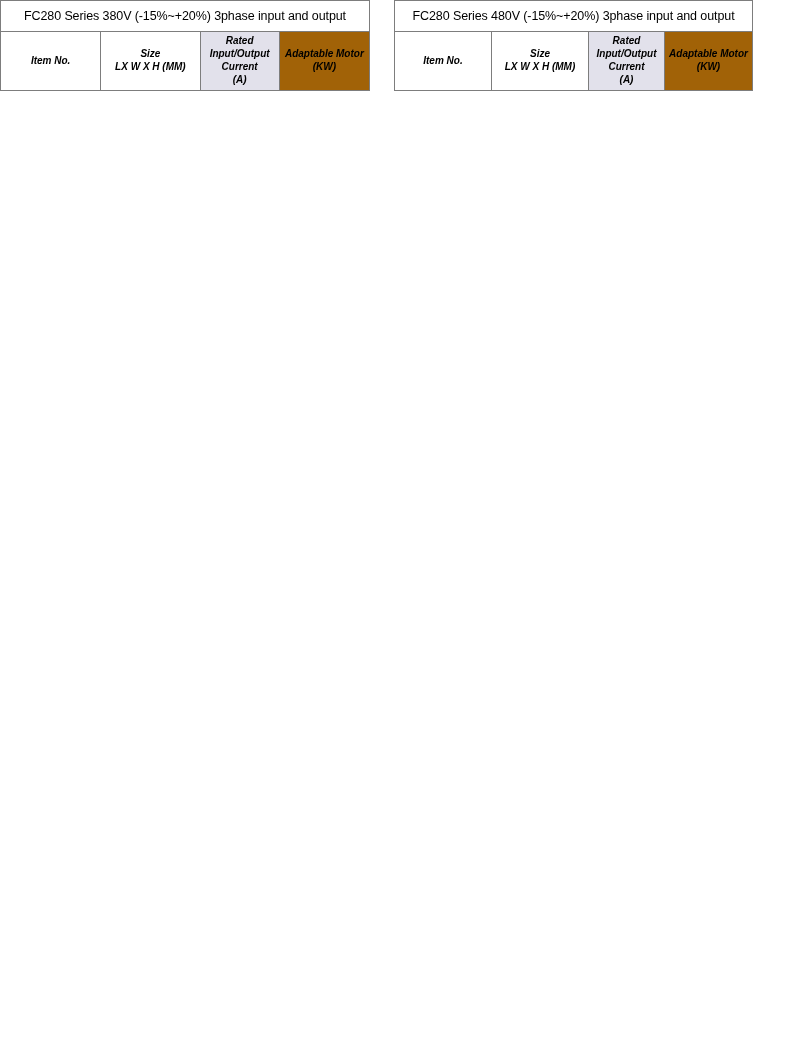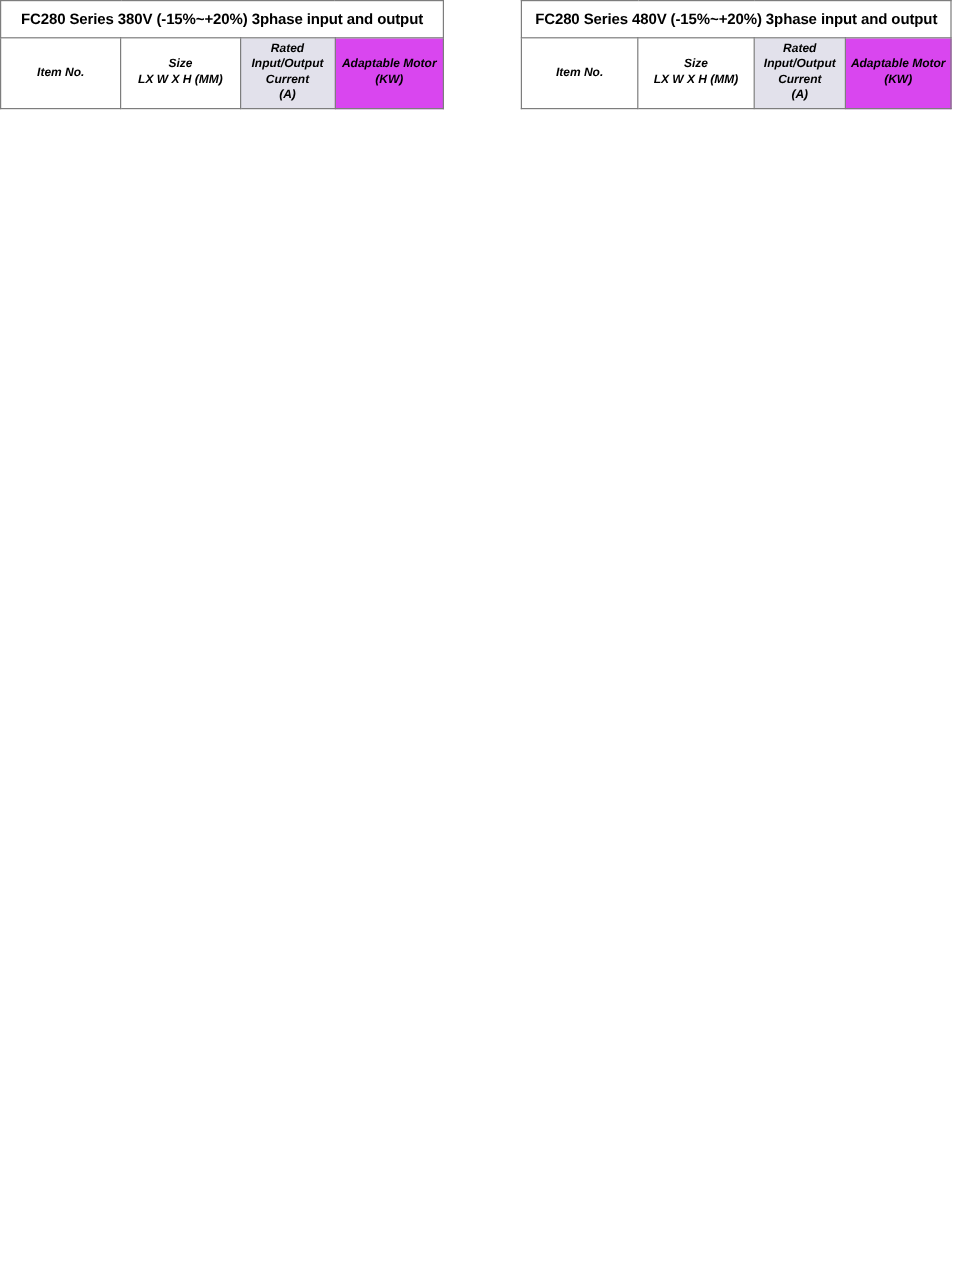--- a/index.html
+++ b/index.html
@@ -25,21 +25,21 @@
     flex-direction: row;
     align-items: flex-start;
     justify-content: flex-start;
   }
 
   .table-block {
     box-sizing: border-box;
     background: #ffffff;
   }
   .table-block.left  { width: 370px; margin-left: 0px; }
-  .table-block.right { width: 292px; margin-left: 64px; }
+  .table-block.right { width: 292px; margin-left: 24px; }
 
   table.spec {
     border-collapse: collapse;
     table-layout: fixed;
     width: 100%;
     background: #ffffff;
   }
 
   table.spec td,
   table.spec th {
@@ -47,21 +47,21 @@
     padding: 0;
     text-align: center;
     vertical-align: middle;
     background-clip: padding-box;
   }
 
   
   .title-cell {
     height: 30px;
     font-size: 12.5px;
-    font-weight: bold;
+    font-weight: normal;
     text-align: left;
     padding: 0 0 0 9px;
     letter-spacing: -0.1px;
     white-space: nowrap;
     background: #ffffff;
     color: #000000;
   }
 
   
   .head-row td,
@@ -69,21 +69,21 @@
     height: 58px;
     font-size: 10px;
     font-weight: bold;
     line-height: 1.28;
     color: #000000;
     font-style: italic;
   }
   .head-row .c-item,
   .head-row .c-size { background: #ffffff; }
   .head-row .c-cur  { background: #e2e1eb; }
-  .head-row .c-mot  { background: #d946ef; }
+  .head-row .c-mot  { background: #a16207; }
 
   
   .left col.w-item { width: 100px; }
   .left col.w-size { width:  99px; }
   .left col.w-cur  { width:  79px; }
   .left col.w-mot  { width:  90px; }
 
   
   .right col.w-item { width: 97px; }
   .right col.w-size { width: 97px; }

